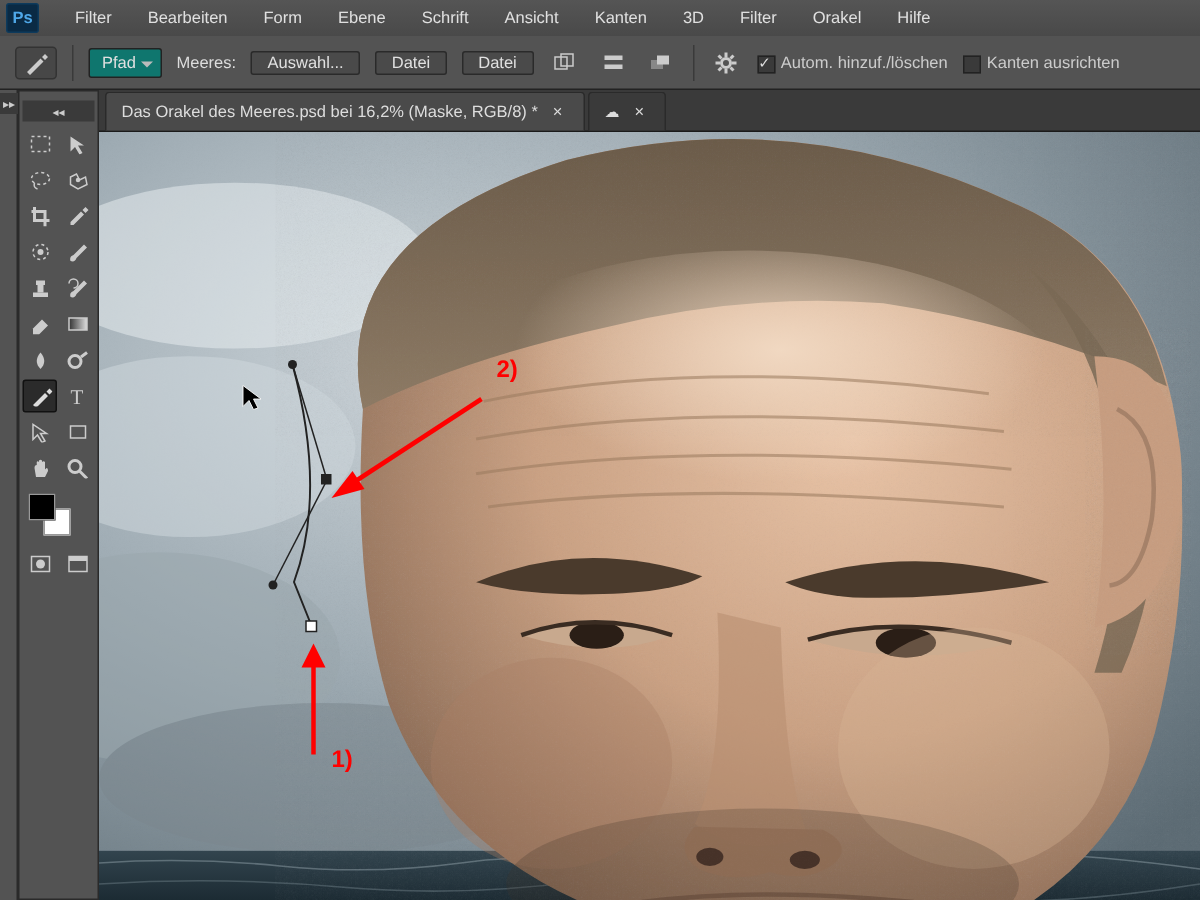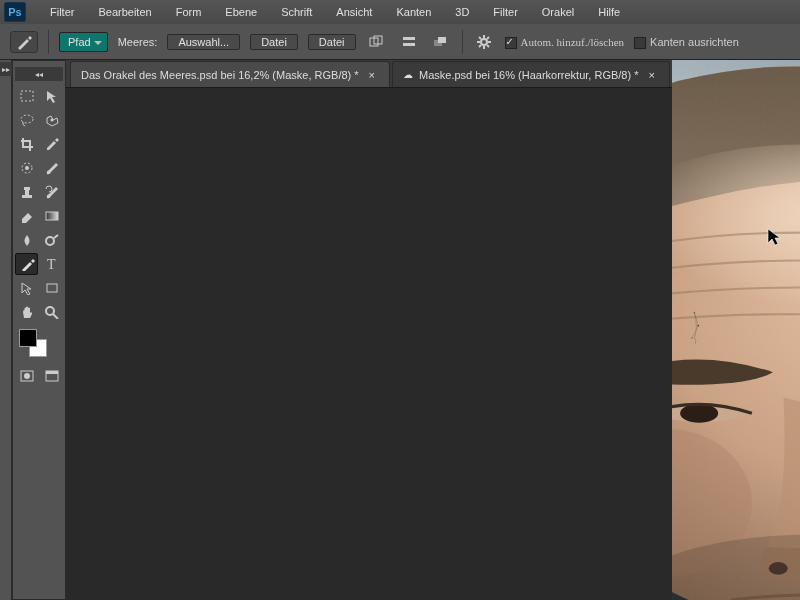--- a/index.html
+++ b/index.html
@@ -26,21 +26,21 @@
   .expand-tiny { width:12px; height:14px; background:#3a3a3a; margin:2px 0; display:flex;align-items:center;justify-content:center; font-size:8px; }
   
   .toolbox { width:54px; background:#535353; border:1px solid #2a2a2a; display:flex; flex-direction:column; padding:4px 2px; gap:2px; }
   .tool-row { display:flex; gap:2px; }
   .tool { width:24px; height:22px; display:flex; align-items:center; justify-content:center; border-radius:2px; position:relative; }
   .tool.active { background:#2b2b2b; border:1px solid #111; }
   .swatches { padding:6px 4px; position:relative; height:38px; }
   .sw-fg { width:18px; height:18px; background:#000; border:1px solid #999; position:absolute; left:4px; top:4px; z-index:2; }
   .sw-bg { width:18px; height:18px; background:#fff; border:1px solid #999; position:absolute; left:14px; top:14px; }
   
-  .doc-area { flex:1; display:flex; background:#292929; }
+  .doc-area { flex:1; display:flex; flex-direction:column; background:#292929; }
   .tabbar { display:flex; height:28px; background:#3a3a3a; border-bottom:1px solid #1a1a1a; padding-left:4px; align-items:flex-end; }
   .tab { display:flex; align-items:center; height:26px; padding:0 10px; background:#4a4a4a; border:1px solid #2a2a2a; border-bottom:none; border-radius:3px 3px 0 0; margin-right:2px; color:#ddd; font-size:11px; gap:6px; max-width: 340px; }
   .tab.bg { background:#3a3a3a; }
   .tab-close { padding:0 4px; cursor:default; }
   .tab-icon { font-size:10px; }
   
   .canvas-wrap { flex:1; position:relative; overflow:hidden; }
   .canvas { position:absolute; left:0; top:0; width:100%; height:100%; }
   .photo { width:100%; height:100%; }
   
@@ -107,21 +107,21 @@
             <line x1="8" y1="12" x2="8" y2="15"></line>
             <line x1="1" y1="8" x2="4" y2="8"></line>
             <line x1="12" y1="8" x2="15" y2="8"></line>
             <line x1="3" y1="3" x2="5" y2="5"></line>
             <line x1="11" y1="11" x2="13" y2="13"></line>
             <line x1="13" y1="3" x2="11" y2="5"></line>
             <line x1="5" y1="11" x2="3" y2="13"></line>
           </g>
         </svg>
       </div>
-    <label style="display:flex;align-items:center;font-family:Liberation Serif, serif;">
+    <label style="display:flex;align-items:center;">
         <span class="chk checked"></span>
         <span>Autom. hinzuf./löschen</span>
       </label>
     <label style="display:flex;align-items:center;">
         <span class="chk"></span>
         <span>Kanten ausrichten</span>
       </label>
   </div>
 
   <div class="workspace">
@@ -285,21 +285,20 @@
     </div>
 
     <div class="doc-area">
       <div class="tabbar">
         <div class="tab">
           <span>Das Orakel des Meeres.psd bei 16,2% (Maske, RGB/8) *</span>
           <span class="tab-close">×</span>
         </div>
         <div class="tab bg">
           <span class="tab-icon">☁</span>
-          <span>Maske.psd bei 16% (Haarkorrektur, RGB/8) *</span>
           <span class="tab-close">×</span>
         </div>
       </div>
 
       <div class="canvas-wrap">
         <svg class="canvas photo" viewBox="0 0 730 512" preserveAspectRatio="xMidYMid slice">
           <defs>
             <radialGradient id="sky" cx="30%" cy="30%" r="90%">
               <stop offset="0%" stop-color="#cdd5da"></stop>
               <stop offset="45%" stop-color="#9eabb3"></stop>

